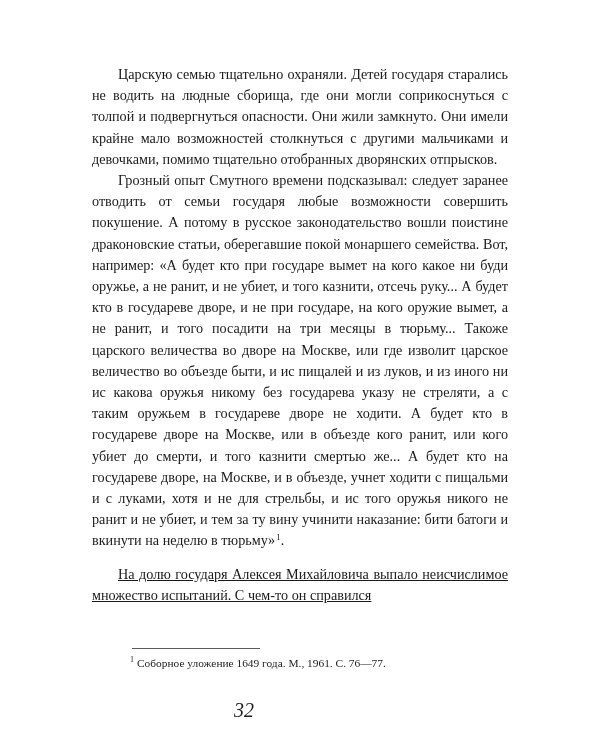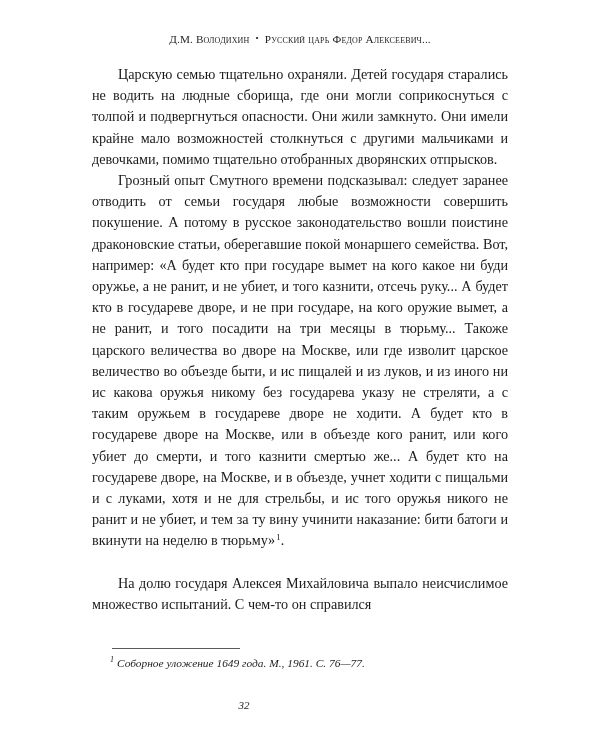--- a/index.html
+++ b/index.html
@@ -63,37 +63,37 @@
     line-height: 21.2px;
     text-align: justify;
     text-justify: inter-word;
     text-indent: 26px;
     hyphens: manual;
   }
   .para.first {
     text-indent: 0;
   }
   .para.gap-before {
-    margin-top: 21px;
+    margin-top: 12px;
+    text-decoration: underline;
   }
 
   sup.fn-ref {
     font-size: 9px;
     vertical-align: super;
     line-height: 0;
     padding-left: 1px;
   }
 
   
   .footnote-area {
     position: absolute;
-    left: 84px;
+    left: 104px;
     top: 648px;
     width: 416px;
-    font-style: italic;
   }
   .footnote-rule {
     width: 128px;
     height: 1px;
     background: #5a5a5a;
     margin-left: 28px;
     margin-bottom: 7px;
   }
   .footnote {
     font-size: 11.4px;
@@ -109,33 +109,30 @@
     padding-right: 3px;
   }
 
   
   .folio {
     position: absolute;
     left: 0;
     top: 699px;
     width: 488px;
     text-align: center;
-    font-size: 11px;
+    font-size: 20px;
     font-style: italic;
     color: #1d1d1d;
   }
 </style>
 </head>
 <body>
 
 <div class="page">
 
-  <div class="running-head">
-    <span class="author">Д.М. Володихин</span><span class="sep">•</span><span class="work">Русский царь Федор Алексеевич...</span>
-  </div>
 
   <div class="textblock">
 
 
     <p class="para">Царскую семью тщательно охраняли. Детей государя старались не водить на людные сборища, где они могли соприкоснуться с толпой и подвергнуться опасности. Они жили замкнуто. Они имели крайне мало возможностей столкнуться с другими мальчиками и девочками, помимо тщательно отобранных дворянских отпрысков.</p>
 
     <p class="para"><span>Грозный опыт Смутного времени подсказывал: следует заранее отводить от семьи государя любые возможности совершить покушение. А потому в русское законодательство вошли поистине драконовские статьи, оберегавшие покой монаршего семейства. Вот, например: «А будет кто при государе вымет на кого какое ни буди оружье, а не ранит, и не убиет, и того казнити, отсечь руку... А будет кто в государеве дворе, и не при государе, на кого оружие вымет, а не ранит, и того посадити на три месяцы в тюрьму... Такоже царского величества во дворе на Москве, или где изволит царское величество во объезде быти, и ис пищалей и из луков, и из иного ни ис какова оружья никому без государева указу не стреляти, а с таким оружьем в государеве дворе не ходити. А будет кто в государеве дворе на Москве, или в объезде кого ранит, или кого убиет до смерти, и того казнити смертью же... А будет кто на государеве дворе, на Москве, и в объезде, учнет ходити с пищальми и с луками, хотя и не для стрельбы, и ис того оружья никого не ранит и не убиет, и тем за ту вину учинити наказание: бити батоги и вкинути на неделю в тюрьму»</span><sup class="fn-ref">1</sup><span>.</span></p>
 
     <p class="para gap-before">На долю государя Алексея Михайловича выпало неисчислимое множество испытаний. С чем-то он справился</p>
 

